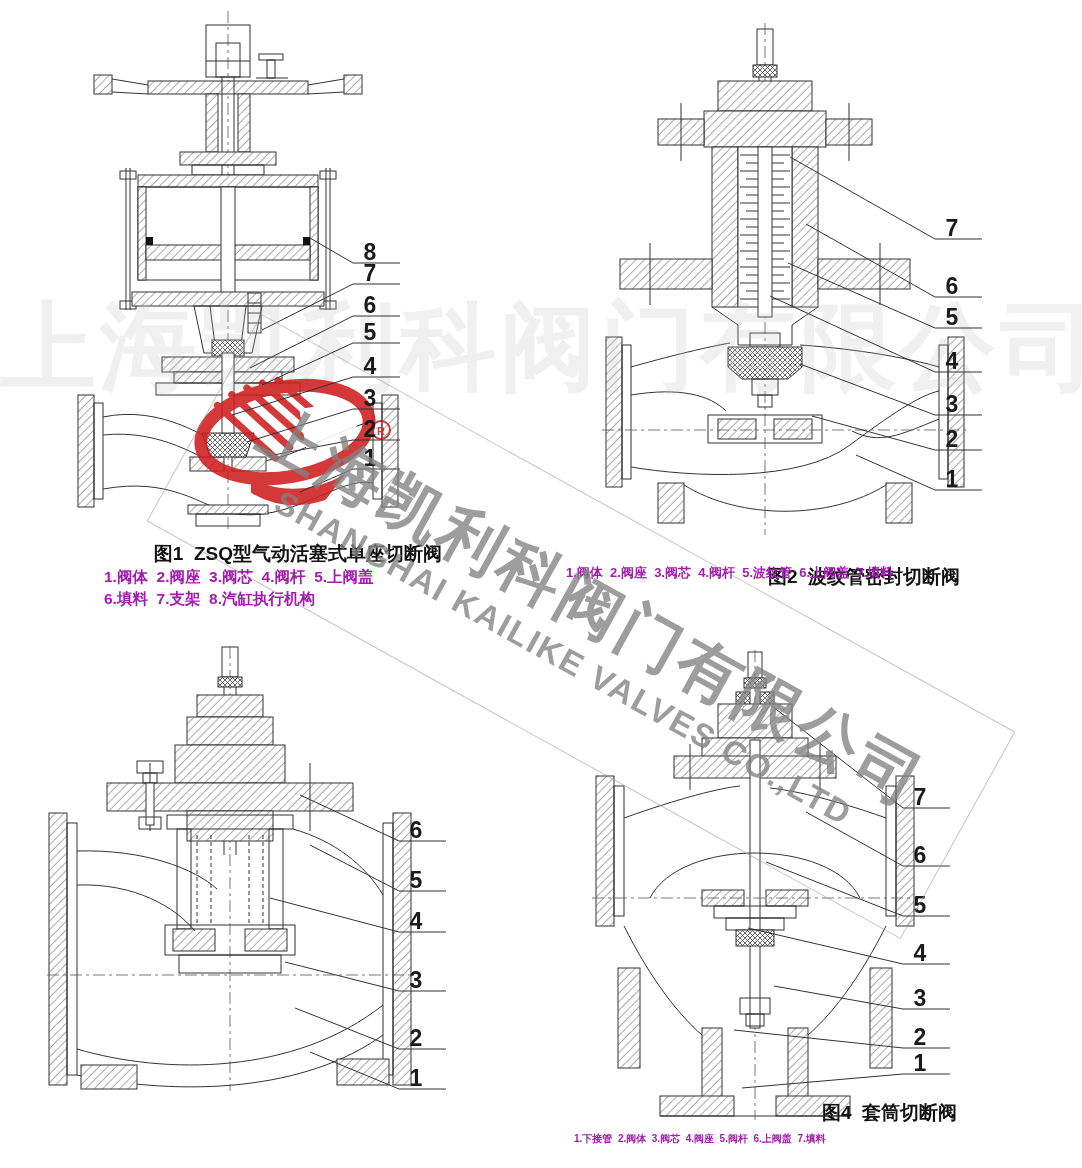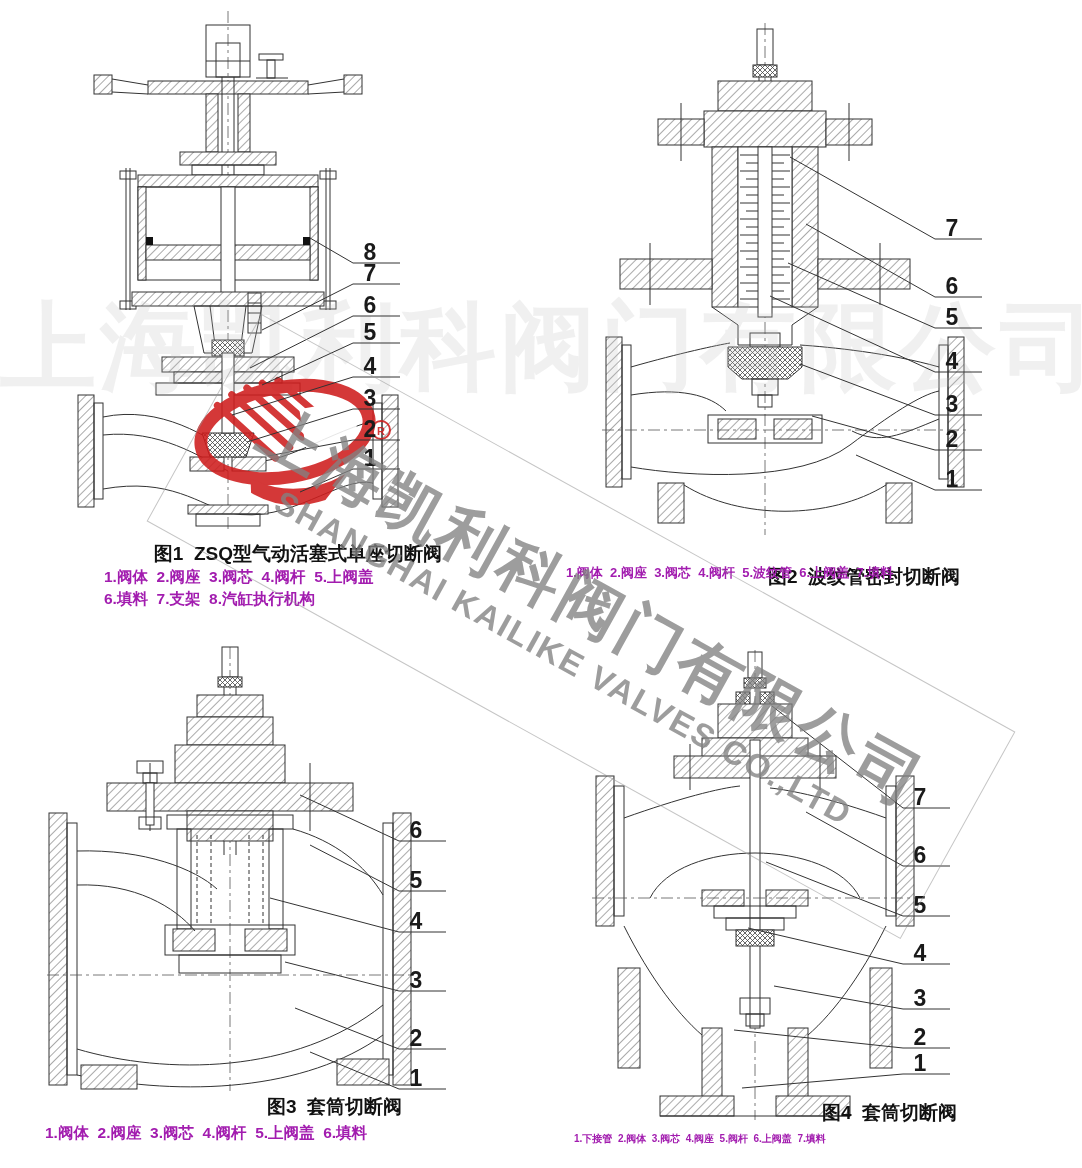--- a/index.html
+++ b/index.html
@@ -396,18 +396,16 @@
     </svg>
 
   <div class="fig-title" style="left:102px;top:541px;width:340px">图1  ZSQ型气动活塞式单座切断阀</div>
   <div class="fig-parts" style="left:104px;top:566px">1.阀体  2.阀座  3.阀芯  4.阀杆  5.上阀盖</div>
   <div class="fig-parts" style="left:104px;top:588px">6.填料  7.支架  8.汽缸执行机构</div>
 
   <div class="fig-title" style="left:620px;top:564px;width:340px">图2  波纹管密封切断阀</div>
   <div class="fig-parts" style="left:566px;top:562px;font-size:13px">1.阀体  2.阀座  3.阀芯  4.阀杆  5.波纹管  6.上阀盖  7.填料</div>
 
   <div class="fig-title" style="left:62px;top:1094px;width:340px"></div>
-  <div class="fig-title" style="left:62px;top:1094px;width:340px">图3  套筒切断阀</div>
-  <div class="fig-parts" style="left:45px;top:1122px">1.阀体  2.阀座  3.阀芯  4.阀杆  5.上阀盖  6.填料</div>
 
   <div class="fig-title" style="left:617px;top:1100px;width:340px">图4  套筒切断阀</div>
   <div class="fig-parts" style="left:574px;top:1128px;font-size:10px">1.下接管  2.阀体  3.阀芯  4.阀座  5.阀杆  6.上阀盖  7.填料</div>
 </div>
 
 </body></html>

